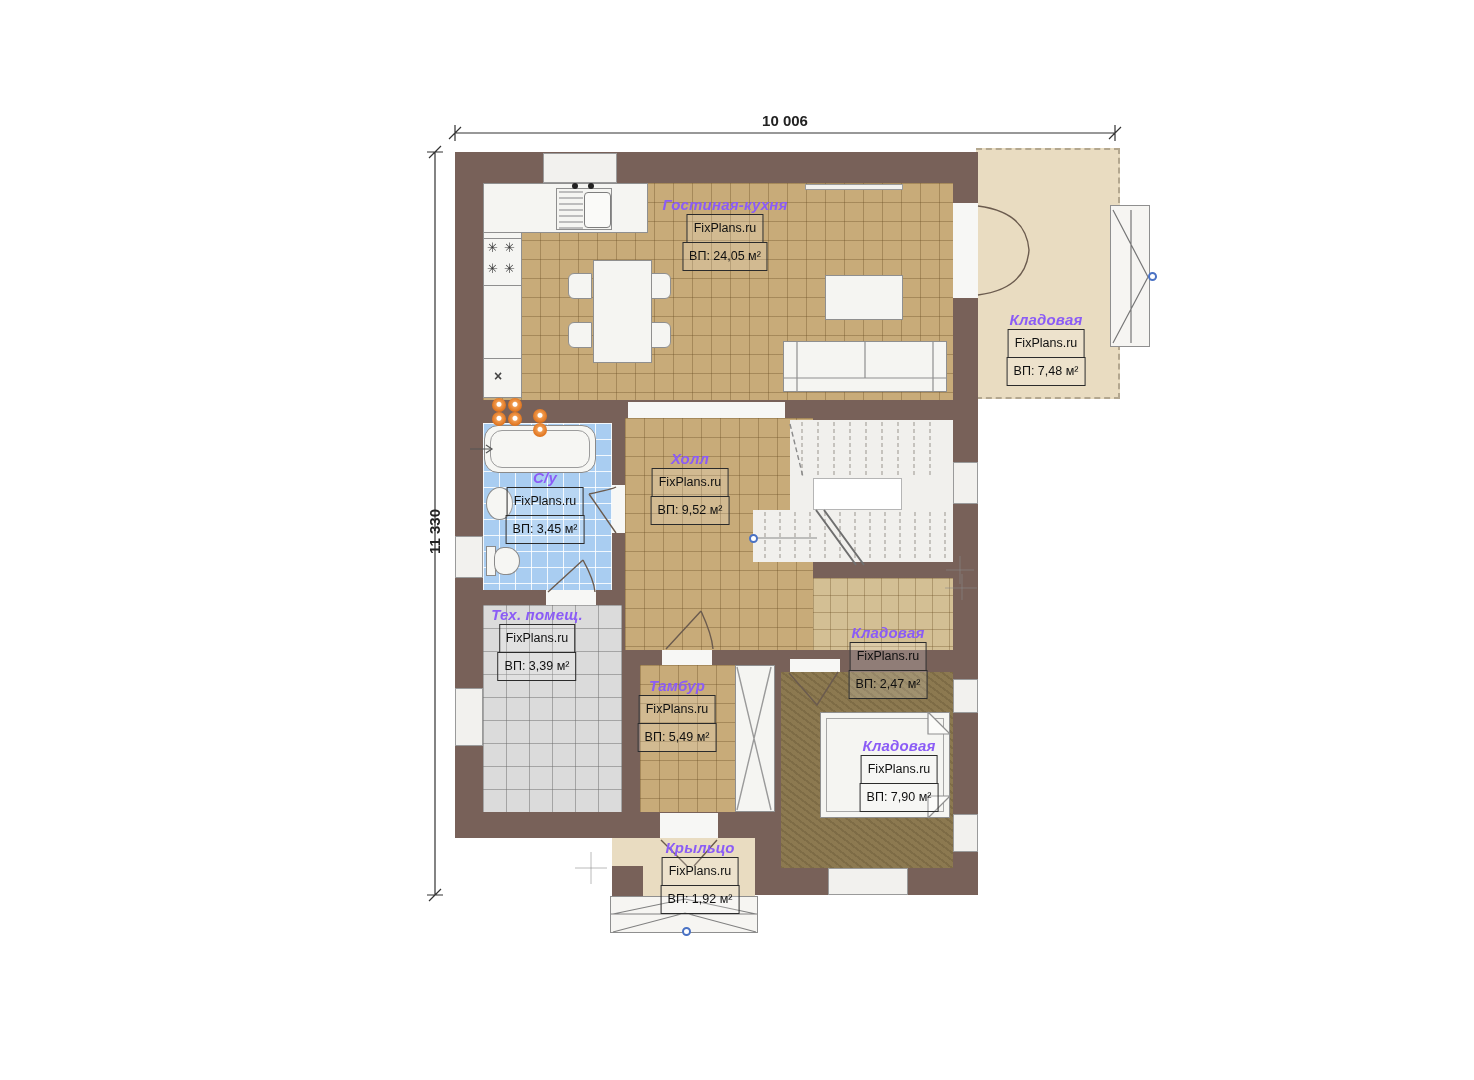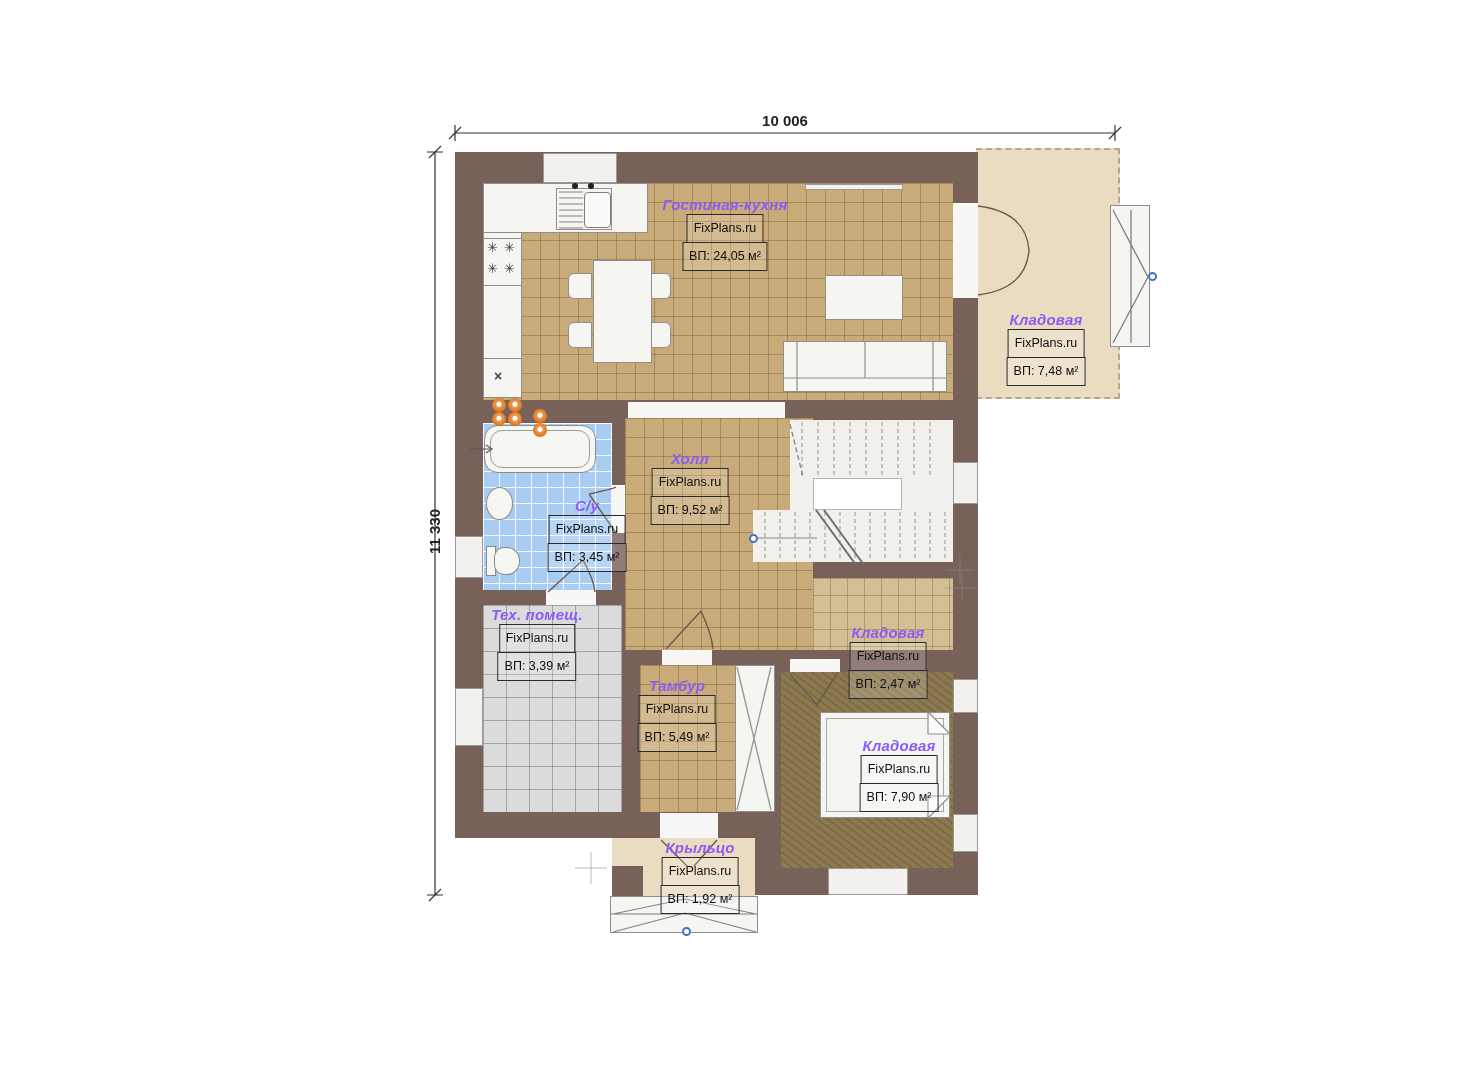--- a/index.html
+++ b/index.html
@@ -185,21 +185,21 @@
   <div class="rlabel" style="left:725px;top:196px;">
     <div class="rname">Гостиная-кухня</div>
     <div class="rbox">FixPlans.ru</div>
     <div class="rbox">ВП: 24,05 м²</div>
   </div>
   <div class="rlabel" style="left:1046px;top:311px;">
     <div class="rname">Кладовая</div>
     <div class="rbox">FixPlans.ru</div>
     <div class="rbox">ВП: 7,48 м²</div>
   </div>
-  <div class="rlabel" style="left:545px;top:497px;margin-left:42px;">
+  <div class="rlabel" style="left:545px;top:469px;">
     <div class="rname">С/у</div>
     <div class="rbox">FixPlans.ru</div>
     <div class="rbox">ВП: 3,45 м²</div>
   </div>
   <div class="rlabel" style="left:690px;top:450px;">
     <div class="rname">Холл</div>
     <div class="rbox">FixPlans.ru</div>
     <div class="rbox">ВП: 9,52 м²</div>
   </div>
   <div class="rlabel" style="left:888px;top:576px;margin-top:48px;">

